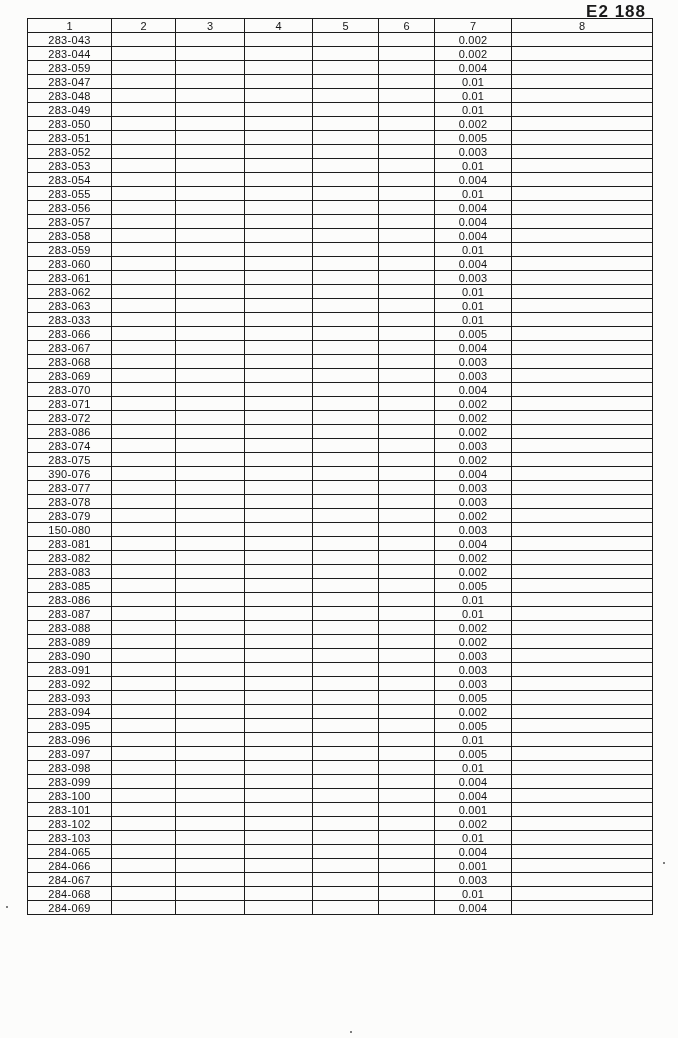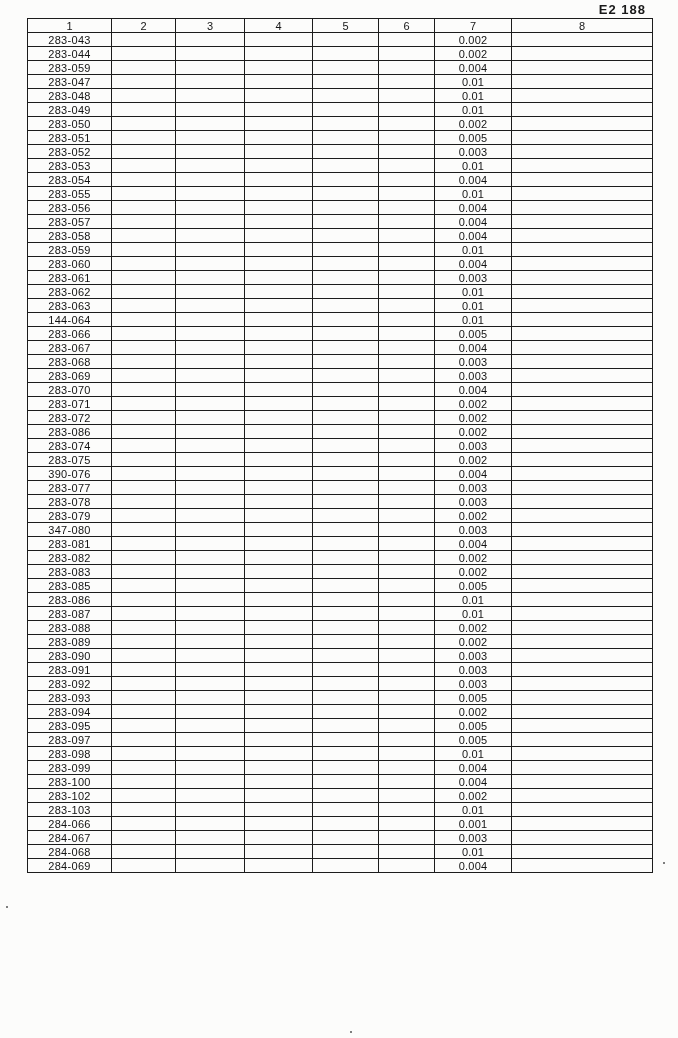--- a/index.html
+++ b/index.html
@@ -9,21 +9,21 @@
     background: #fcfcfb;
     font-family: "Liberation Sans", sans-serif;
     color: #131313;
     overflow: hidden;
     position: relative;
   }
   .page-label {
     position: absolute;
     top: 2px;
     right: 32px;
-    font-size: 13px;
+    font-size: 17px;
     font-weight: bold;
     letter-spacing: 1px;
     color: #1a1a1a;
     text-align: right;
   }
   table.scan-table {
     position: absolute;
     top: 18px;
     left: 27px;
     width: 625px;
@@ -282,21 +282,21 @@
         <td class="c1">283-063</td>
         <td>&nbsp;</td>
         <td>&nbsp;</td>
         <td>&nbsp;</td>
         <td>&nbsp;</td>
         <td>&nbsp;</td>
         <td class="c7">0.01</td>
         <td>&nbsp;</td>
       </tr>
       <tr>
-        <td class="c1">144-064</td>
+        <td class="c1">283-033</td>
         <td>&nbsp;</td>
         <td>&nbsp;</td>
         <td>&nbsp;</td>
         <td>&nbsp;</td>
         <td>&nbsp;</td>
         <td class="c7">0.01</td>
         <td>&nbsp;</td>
       </tr>
       <tr>
         <td class="c1">283-066</td>
@@ -432,21 +432,21 @@
         <td class="c1">283-079</td>
         <td>&nbsp;</td>
         <td>&nbsp;</td>
         <td>&nbsp;</td>
         <td>&nbsp;</td>
         <td>&nbsp;</td>
         <td class="c7">0.002</td>
         <td>&nbsp;</td>
       </tr>
       <tr>
-        <td class="c1">347-080</td>
+        <td class="c1">150-080</td>
         <td>&nbsp;</td>
         <td>&nbsp;</td>
         <td>&nbsp;</td>
         <td>&nbsp;</td>
         <td>&nbsp;</td>
         <td class="c7">0.003</td>
         <td>&nbsp;</td>
       </tr>
       <tr>
         <td class="c1">283-081</td>
@@ -582,20 +582,30 @@
         <td class="c1">283-095</td>
         <td>&nbsp;</td>
         <td>&nbsp;</td>
         <td>&nbsp;</td>
         <td>&nbsp;</td>
         <td>&nbsp;</td>
         <td class="c7">0.005</td>
         <td>&nbsp;</td>
       </tr>
       <tr>
+        <td class="c1">283-096</td>
+        <td>&nbsp;</td>
+        <td>&nbsp;</td>
+        <td>&nbsp;</td>
+        <td>&nbsp;</td>
+        <td>&nbsp;</td>
+        <td class="c7">0.01</td>
+        <td>&nbsp;</td>
+      </tr>
+      <tr>
         <td class="c1">283-097</td>
         <td>&nbsp;</td>
         <td>&nbsp;</td>
         <td>&nbsp;</td>
         <td>&nbsp;</td>
         <td>&nbsp;</td>
         <td class="c7">0.005</td>
         <td>&nbsp;</td>
       </tr>
       <tr>
@@ -622,37 +632,57 @@
         <td class="c1">283-100</td>
         <td>&nbsp;</td>
         <td>&nbsp;</td>
         <td>&nbsp;</td>
         <td>&nbsp;</td>
         <td>&nbsp;</td>
         <td class="c7">0.004</td>
         <td>&nbsp;</td>
       </tr>
       <tr>
+        <td class="c1">283-101</td>
+        <td>&nbsp;</td>
+        <td>&nbsp;</td>
+        <td>&nbsp;</td>
+        <td>&nbsp;</td>
+        <td>&nbsp;</td>
+        <td class="c7">0.001</td>
+        <td>&nbsp;</td>
+      </tr>
+      <tr>
         <td class="c1">283-102</td>
         <td>&nbsp;</td>
         <td>&nbsp;</td>
         <td>&nbsp;</td>
         <td>&nbsp;</td>
         <td>&nbsp;</td>
         <td class="c7">0.002</td>
         <td>&nbsp;</td>
       </tr>
       <tr>
         <td class="c1">283-103</td>
         <td>&nbsp;</td>
         <td>&nbsp;</td>
         <td>&nbsp;</td>
         <td>&nbsp;</td>
         <td>&nbsp;</td>
         <td class="c7">0.01</td>
+        <td>&nbsp;</td>
+      </tr>
+      <tr>
+        <td class="c1">284-065</td>
+        <td>&nbsp;</td>
+        <td>&nbsp;</td>
+        <td>&nbsp;</td>
+        <td>&nbsp;</td>
+        <td>&nbsp;</td>
+        <td class="c7">0.004</td>
         <td>&nbsp;</td>
       </tr>
       <tr>
         <td class="c1">284-066</td>
         <td>&nbsp;</td>
         <td>&nbsp;</td>
         <td>&nbsp;</td>
         <td>&nbsp;</td>
         <td>&nbsp;</td>
         <td class="c7">0.001</td>

